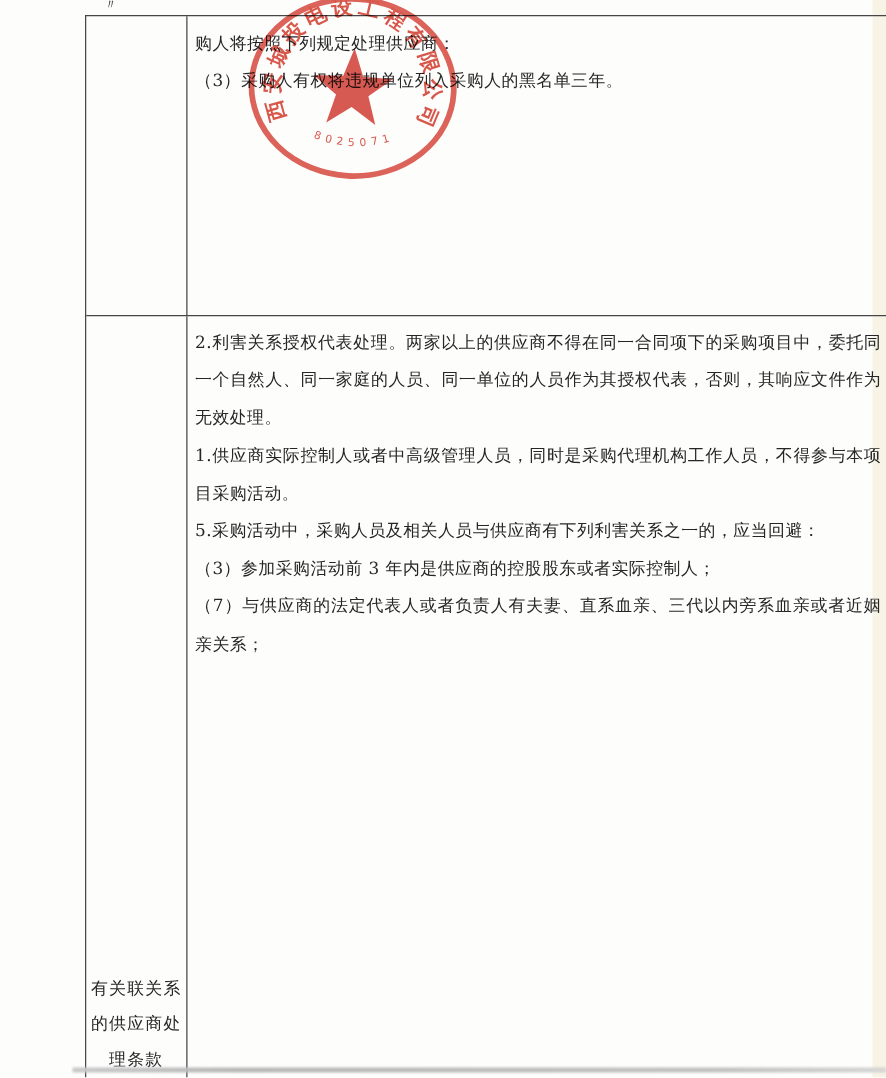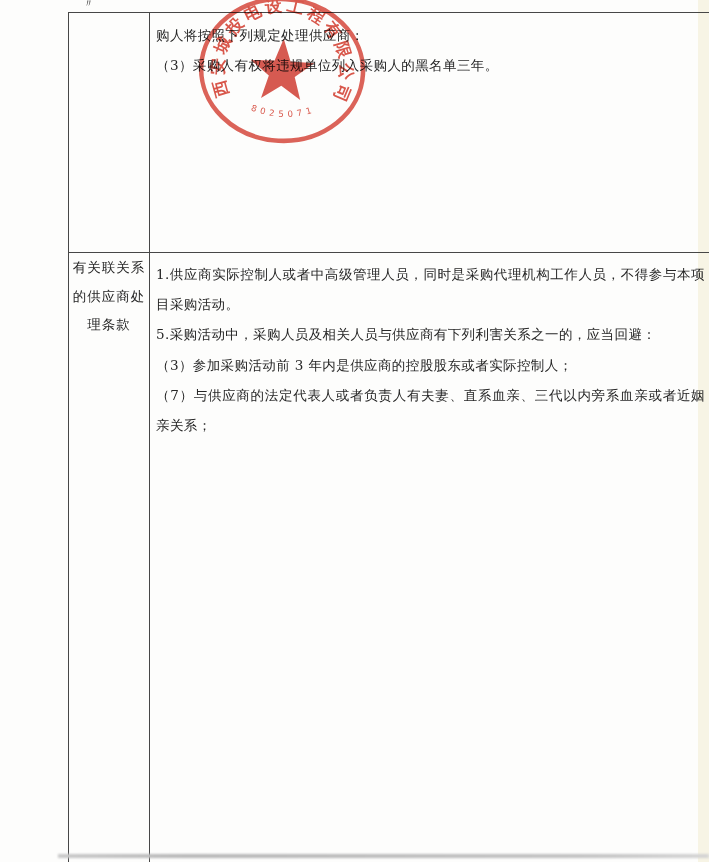--- a/index.html
+++ b/index.html
@@ -23,21 +23,21 @@
     position:absolute;left:68px;top:12px;width:644px;height:850px;
     border:1px solid #474747;border-bottom:none;
     box-sizing:border-box;background:transparent;
   }
   .t-row{display:flex;box-sizing:border-box;}
   .t-row.row1{height:240px;border-bottom:1px solid #474747;}
   .t-row.row2{height:609px;}
   .label-cell{
     width:81px;flex:0 0 81px;border-right:1px solid #474747;
     box-sizing:border-box;display:flex;flex-direction:column;
-    align-items:center;justify-content:flex-start;
+    align-items:center;justify-content:flex-end;
     font-size:13.5px;color:#262626;
   }
   .label-cell .lbl-line{line-height:28.5px;letter-spacing:1px;white-space:nowrap;}
   .content-cell{
     flex:1;box-sizing:border-box;padding:6px 6px 0 6px;overflow:hidden;
   }
   .content-cell p{
     margin:0;font-size:13.5px;line-height:30.2px;color:#262626;
     text-align:justify;letter-spacing:0.4px;
     word-break:break-all;
@@ -72,20 +72,21 @@
     </div>
   </div>
 
   <div class="t-row row2">
     <div class="label-cell">
       <span class="lbl-line">有关联关系</span>
       <span class="lbl-line">的供应商处</span>
       <span class="lbl-line">理条款</span>
     </div>
     <div class="content-cell">
+      <p>2.利害关系授权代表处理。两家以上的供应商不得在同一合同项下的采购项目中，委托同一个自然人、同一家庭的人员、同一单位的人员作为其授权代表，否则，其响应文件作为无效处理。</p>
       <p>1.供应商实际控制人或者中高级管理人员，同时是采购代理机构工作人员，不得参与本项目采购活动。</p>
       <p>5.采购活动中，采购人员及相关人员与供应商有下列利害关系之一的，应当回避：</p>
       <p>（3）参加采购活动前 3 年内是供应商的控股股东或者实际控制人；</p>
       <p>（7）与供应商的法定代表人或者负责人有夫妻、直系血亲、三代以内旁系血亲或者近姻亲关系；</p>
 
     </div>
   </div>
 
 </div>
 

